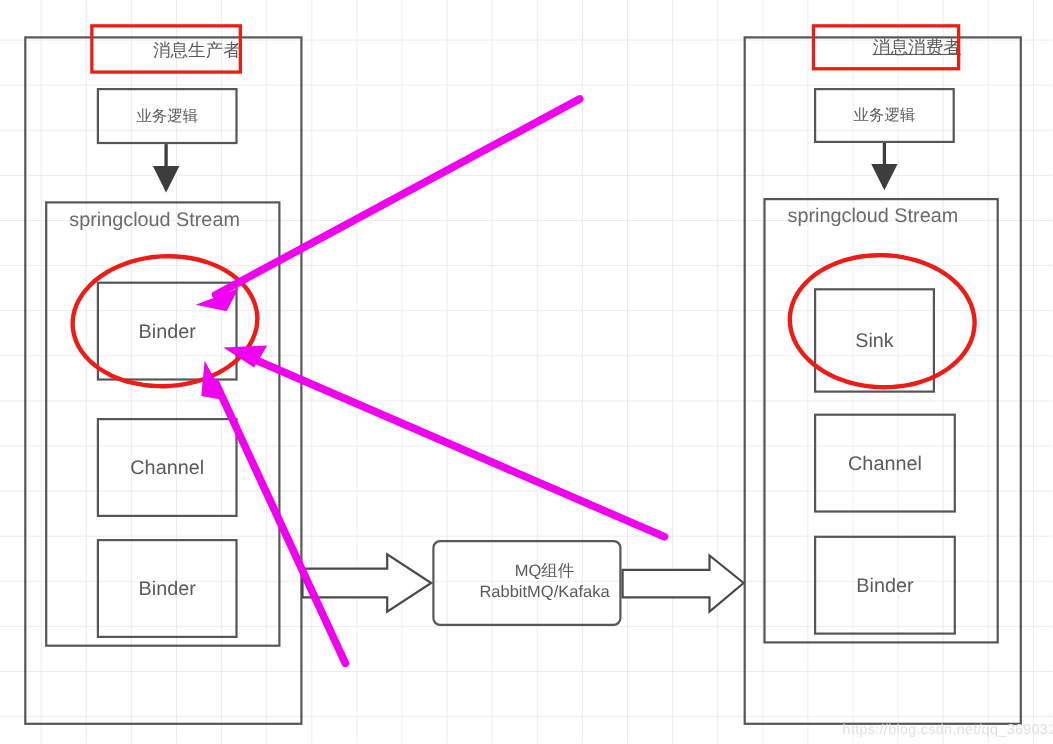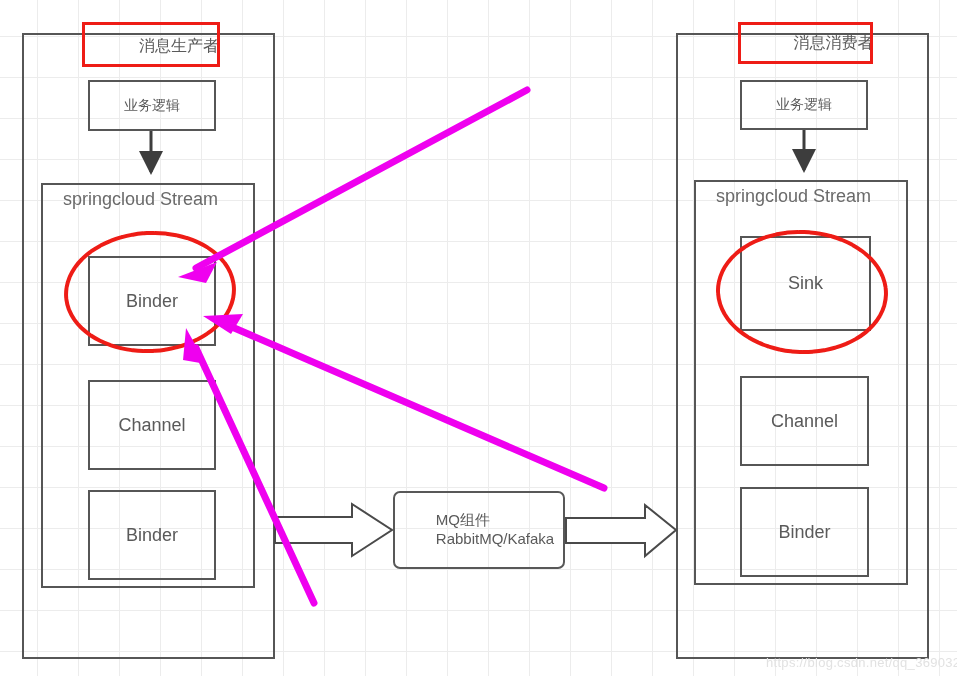--- a/index.html
+++ b/index.html
@@ -26,21 +26,21 @@
     box-sizing: border-box;
     border: 2px solid #565656;
     background: transparent;
     display: flex;
     align-items: center;
     justify-content: center;
     color: #5a5a5a;
   }
   .box-label {
     color: #5a5a5a;
-    text-align: left;
+    text-align: center;
     line-height: 1.25;
     white-space: pre-line;
     font-weight: 400;
   }
   .outer-panel {
     border-width: 2px;
     align-items: flex-start;
     justify-content: center;
   }
   .panel-title {
@@ -123,33 +123,33 @@
   <div class="box inner-box" style="left:88px; top:380px; width:128px; height:90px;">
     <span class="box-label">Channel</span>
   </div>
 
   <div class="box inner-box" style="left:88px; top:490px; width:128px; height:90px;">
     <span class="box-label">Binder</span>
   </div>
 
   <div class="box outer-panel" style="left:676px; top:33px; width:253px; height:626px;"></div>
 
-  <div class="panel-title" style="left:738px; top:33px; width:135px;">消息消费者</div>
+  <div class="panel-title" style="left:738px; top:33px; width:135px;text-decoration:underline;">消息消费者</div>
 
   <div class="red-highlight" style="left:738px; top:22px; width:135px; height:42px;"></div>
 
   <div class="box biz-box" style="left:740px; top:80px; width:128px; height:50px;">
     <span class="box-label">业务逻辑</span>
   </div>
 
   <div class="box stream-panel" style="left:694px; top:180px; width:214px; height:405px;"></div>
 
   <div class="stream-title" style="left:716px; top:186px;">springcloud Stream</div>
 
-  <div class="box inner-box" style="left:740px; top:236px; width:131px; height:95px;">
+  <div class="box inner-box" style="left:740px; top:262px; width:110px; height:95px;">
     <span class="box-label">Sink</span>
   </div>
 
   <div class="box inner-box" style="left:740px; top:376px; width:129px; height:90px;">
     <span class="box-label">Channel</span>
   </div>
 
   <div class="box inner-box" style="left:740px; top:487px; width:129px; height:90px;">
     <span class="box-label">Binder</span>
   </div>

